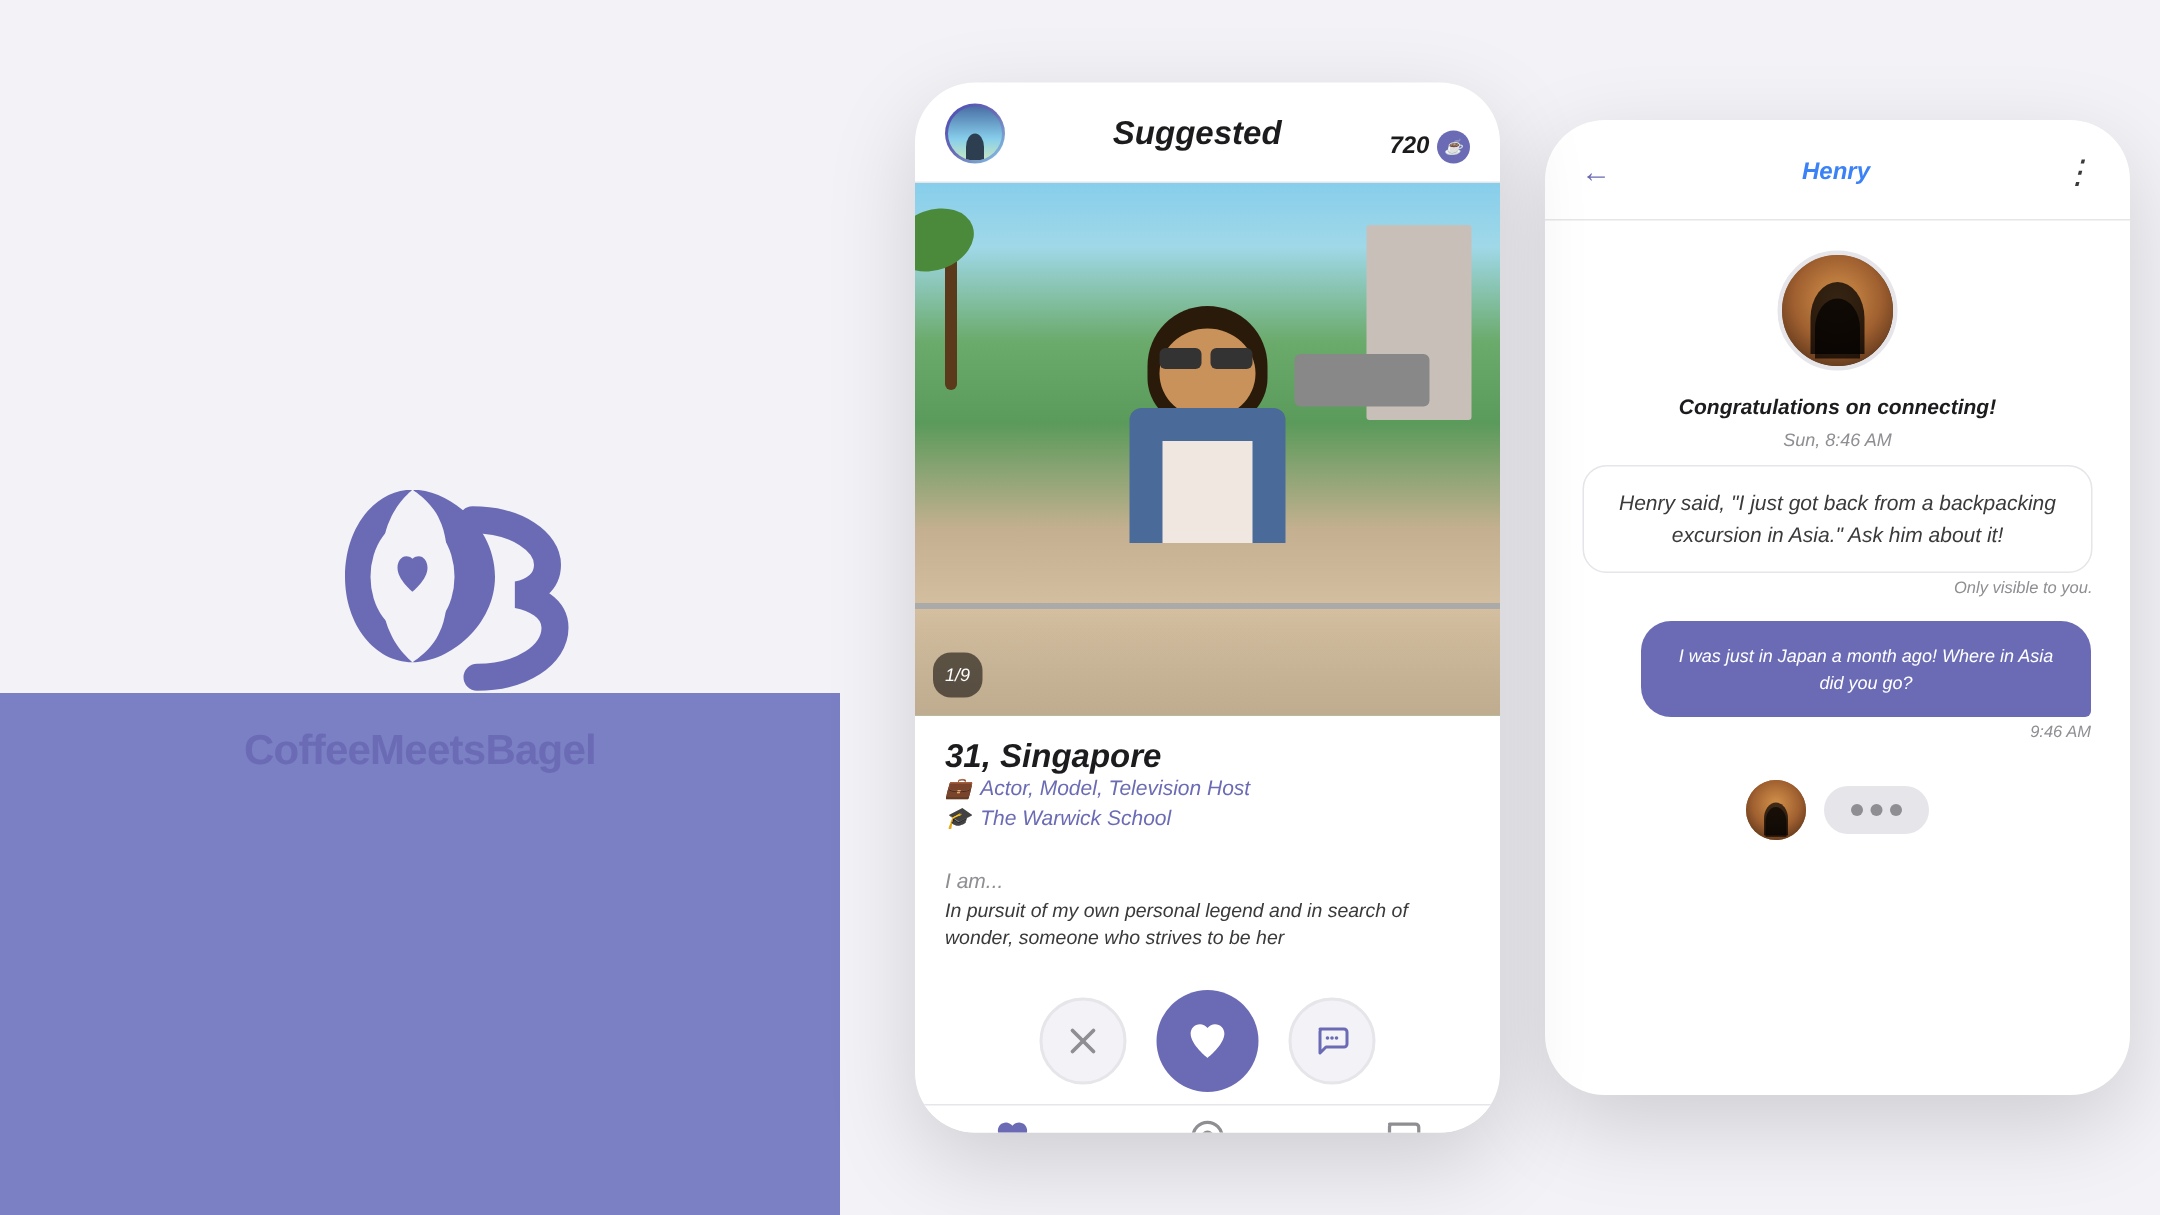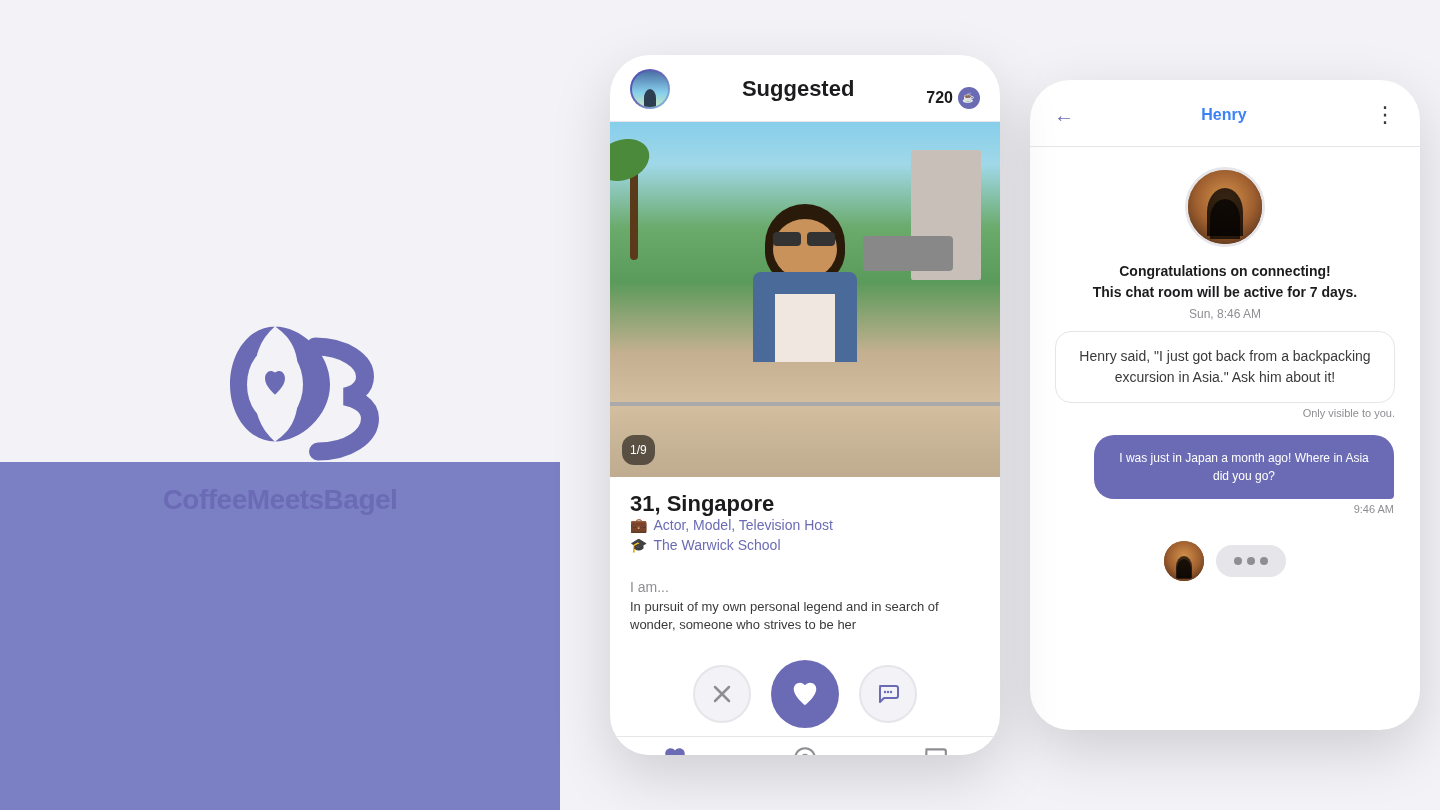--- a/index.html
+++ b/index.html
@@ -38,20 +38,21 @@
     }
 
     
     .right-section {
       flex: 1;
       height: 707px;
       position: relative;
       display: flex;
       align-items: center;
       justify-content: center;
+      font-style: italic;
     }
 
     
     .phone {
       background: white;
       border-radius: 40px;
       box-shadow: 0 20px 60px rgba(0,0,0,0.15);
       overflow: hidden;
       position: absolute;
     }
@@ -631,21 +632,20 @@
 
     <div class="chat-body" style="flex:1; display:flex; flex-direction:column; padding:20px 16px 10px; overflow:hidden;">
 
       <div class="henry-avatar">
         <div style="position:absolute; inset:0; background: radial-gradient(circle at 50% 40%, #d4924a 0%, #a06030 50%, #3a2010 100%);"></div>
         <div style="position:absolute; bottom:8px; left:50%; transform:translateX(-50%); width:36px; height:48px; background:rgba(0,0,0,0.75); border-radius:50% 50% 0 0;"></div>
       </div>
 
       <div class="congrats-text">
         <div>Congratulations on connecting!</div>
-        <div>This chat room will be active for 7 days.</div>
       </div>
 
       <div class="timestamp">Sun, 8:46 AM</div>
 
       <div class="hint-bubble">Henry said, "I just got back from a backpacking excursion in Asia." Ask him about it!</div>
       <div class="only-visible">Only visible to you.</div>
 
       <div style="width:100%; display:flex; flex-direction:column; align-items:flex-end;">
         <div class="user-bubble">I was just in Japan a month ago! Where in Asia did you go?</div>
         <div class="bubble-time">9:46 AM</div>

